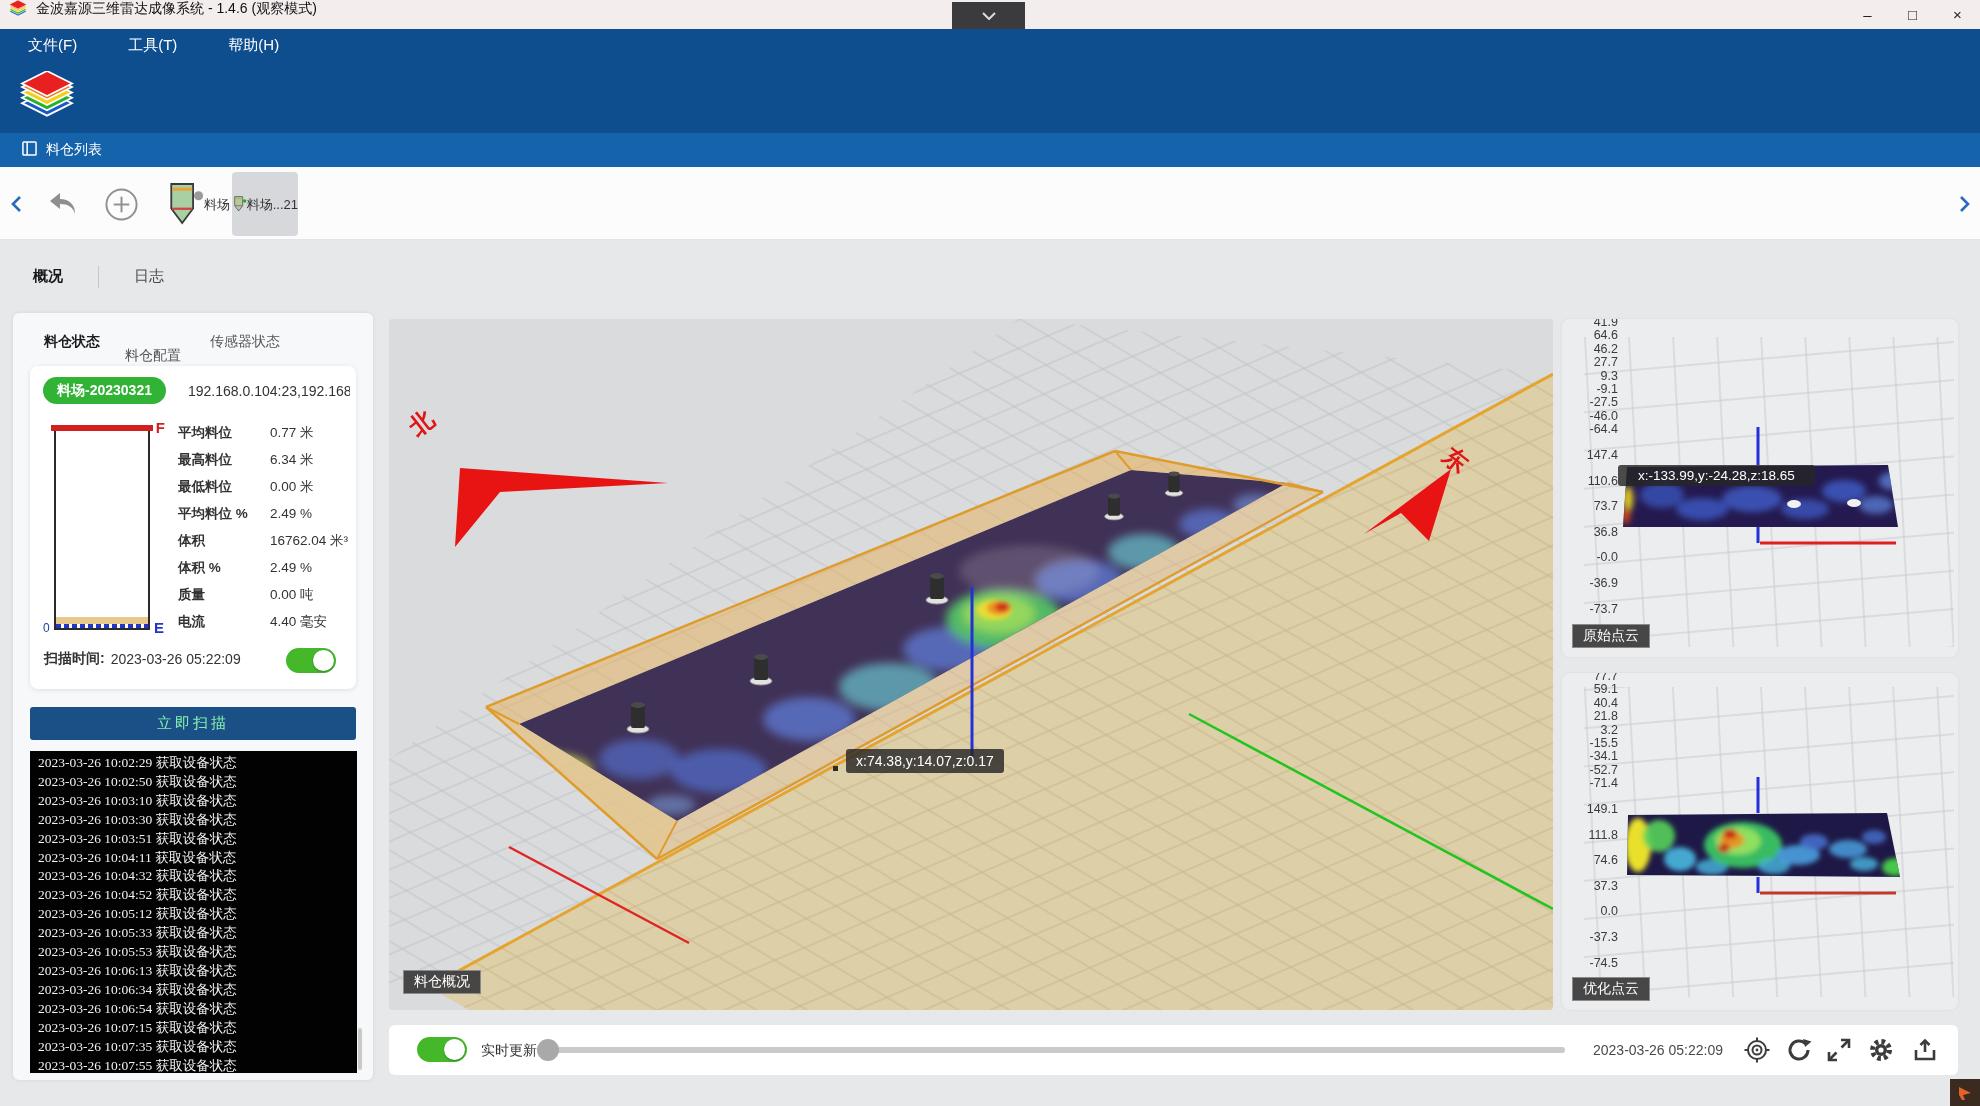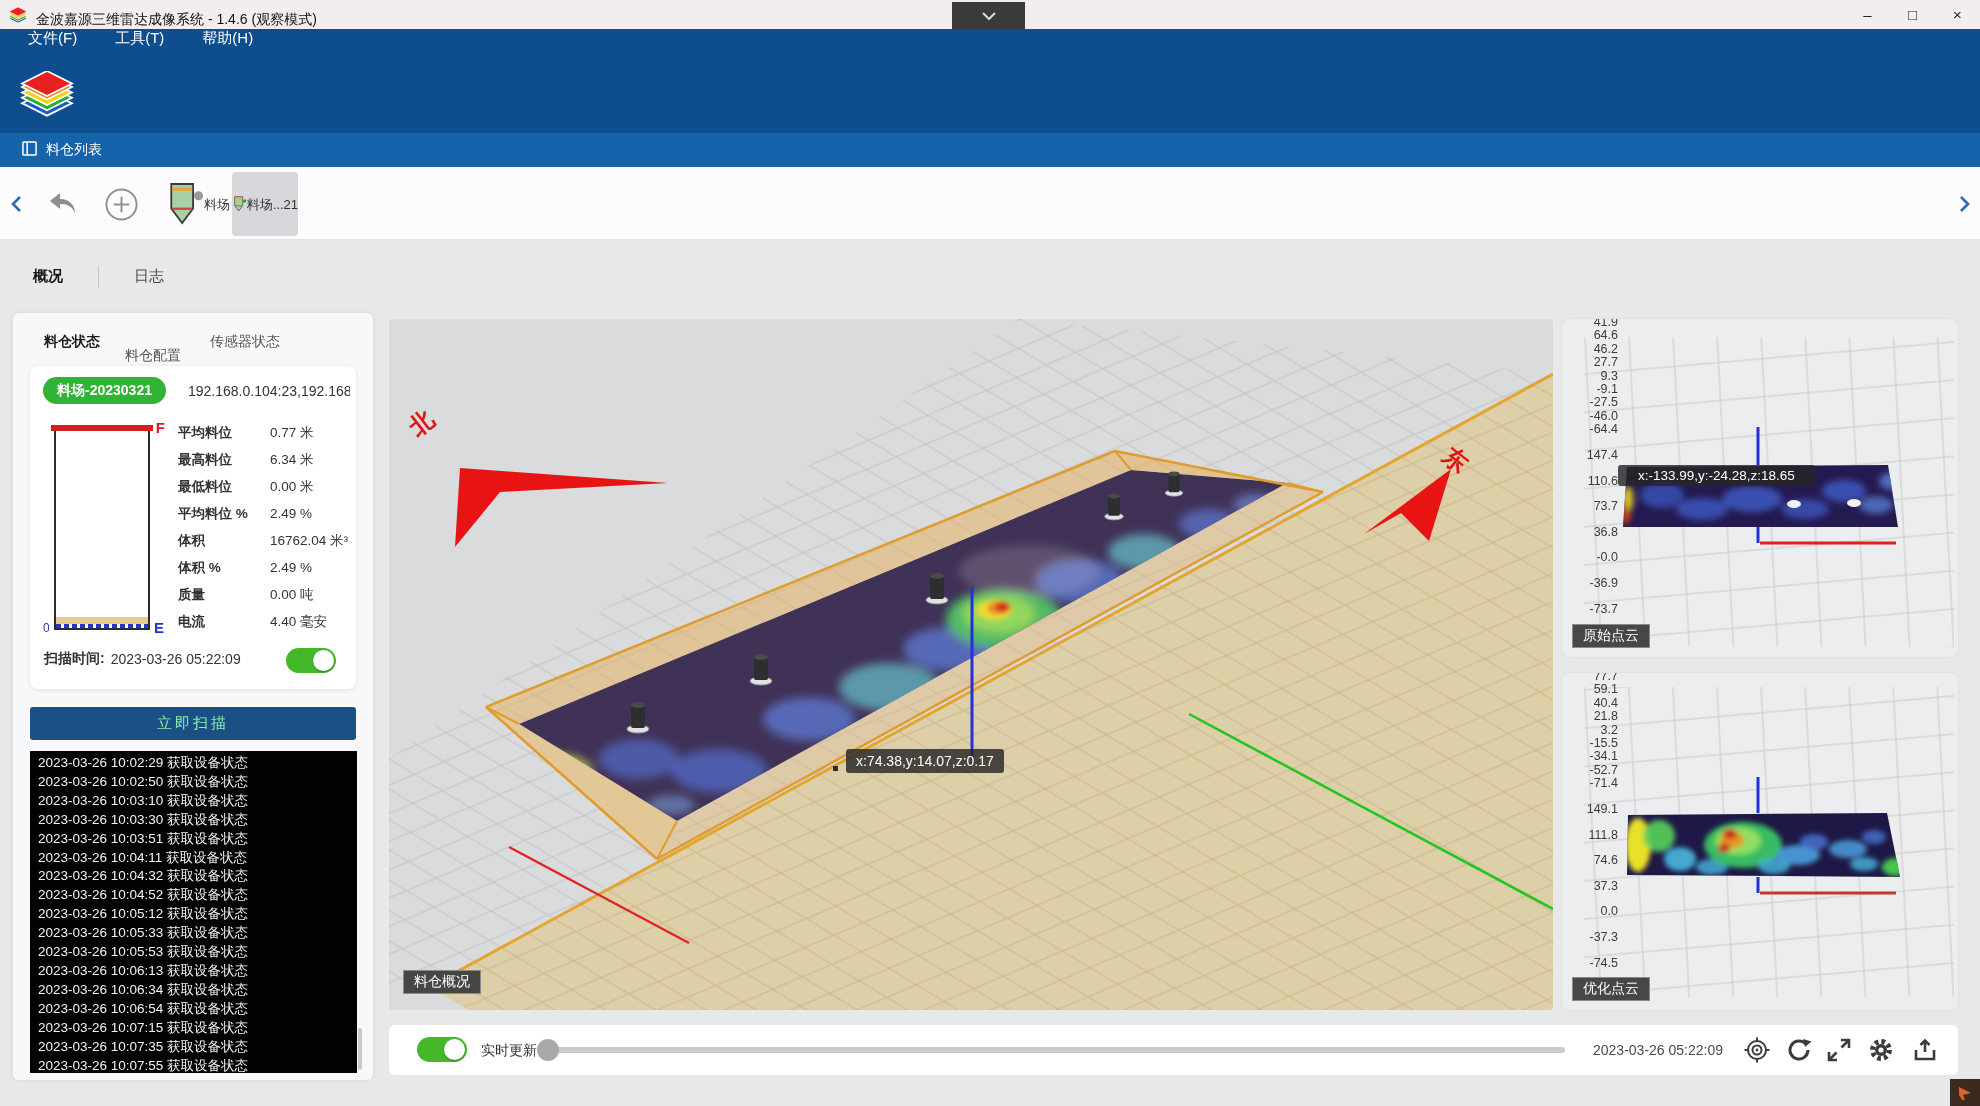--- a/index.html
+++ b/index.html
@@ -4,29 +4,29 @@
 <style>
   * { margin:0; padding:0; box-sizing:border-box; }
   html,body { background:#2b2b2b; }
   #app {
     position:relative; width:1980px; height:1106px; overflow:hidden;
     font-family:"Liberation Sans", sans-serif; background:#e7e8ea;
     -webkit-font-smoothing:antialiased;
   }
 
   
-  .titlebar { position:absolute; left:0; top:0; width:100%; height:29px; background:#f3edee; display:flex; align-items:flex-end; }
+  .titlebar { position:absolute; left:0; top:0; width:100%; height:29px; background:#f3edee; display:flex; align-items:flex-start; }
   .titlebar .app-logo { margin:0 8px 0 8px; }
   .titlebar .title { font-size:14px; color:#111; white-space:nowrap; }
   .center-tab { position:absolute; left:952px; top:2px; width:73px; height:27px; background:#3b3b3d; display:flex; align-items:center; justify-content:center; cursor:pointer; }
   .win-controls { position:absolute; right:0; top:0; height:29px; display:flex; }
   .win-btn { width:45px; height:29px; display:flex; align-items:center; justify-content:center; font-size:15px; color:#222; cursor:pointer; }
 
   
-  .menubar { position:absolute; left:0; top:29px; width:100%; height:33px; background:var(--brand_blue,#0e4d8e); display:flex; align-items:flex-start; gap:38px; padding-left:28px; }
+  .menubar { position:absolute; left:0; top:29px; width:100%; height:33px; background:var(--brand_blue,#0e4d8e); display:flex; align-items:center; gap:51px; padding-left:28px; }
   .menubar span { color:#fff; font-size:15px; cursor:pointer; white-space:nowrap; }
   .header { position:absolute; left:0; top:62px; width:100%; height:71px; background:var(--brand_blue,#0e4d8e); display:flex; align-items:center; }
   .header .big-logo { margin-left:20px; }
   .header h1 { color:#fff; font-family:"Liberation Serif", serif; font-size:31px; font-weight:bold; margin-left:16px; letter-spacing:1px; white-space:nowrap; }
   .subbar { position:absolute; left:0; top:133px; width:100%; height:34px; background:#1563ab; display:flex; align-items:center; }
   .subbar .list-ico { margin-left:22px; }
   .subbar span { color:#fff; font-size:14px; margin-left:9px; white-space:nowrap; }
 
   
   .toolbar { position:absolute; left:0; top:167px; width:100%; height:73px; background:#fcfcfd; border-bottom:1px solid #e3e4e6; }
@@ -62,21 +62,21 @@
   .m-label { width:92px; font-size:13.5px; font-weight:bold; color:#333; white-space:nowrap; }
   .m-value { font-size:13.5px; color:#333; white-space:nowrap; }
   .scanrow { position:absolute; left:14px; top:284px; width:300px; display:flex; align-items:center; }
   .scanrow .sl { font-size:14px; font-weight:bold; color:#333; white-space:nowrap; }
   .scanrow .sv { font-size:14px; color:#333; margin-left:6px; white-space:nowrap; }
   .toggle { position:relative; width:50px; height:25px; border-radius:13px; background:var(--toggle_green,#45b82a); cursor:pointer; flex:none; }
   .toggle .knob { position:absolute; right:2px; top:2px; width:21px; height:21px; border-radius:50%; background:#fff; box-shadow:0 1px 2px rgba(0,0,0,.3); }
   .scanrow .toggle { position:absolute; right:8px; top:-2px; }
   .scan-btn { position:absolute; left:17px; top:394px; width:326px; height:33px; background:var(--button_blue,#1a5086); border-radius:3px; color:#86efac; font-size:15px; letter-spacing:3px; display:flex; align-items:center; justify-content:center; cursor:pointer; white-space:nowrap; }
   .log { position:absolute; left:17px; top:438px; width:327px; height:322px; background:#020202; color:#f2f2f2; font-size:13.5px; line-height:18.9px; padding:3px 0 0 8px; overflow:hidden; cursor:text; }
-  .log div { white-space:nowrap; }
+  .log div { white-space:nowrap;font-family:Liberation Serif, serif; }
   .log-scrollbar { position:absolute; left:345px; top:715px; width:4px; height:42px; background:#c9c9c9; border-radius:2px; cursor:pointer; }
 
   
   .main-view { position:absolute; left:389px; top:319px; width:1164px; height:691px; background:#dadbdc; border-radius:4px; overflow:hidden; cursor:grab; }
   .view-label { position:absolute; background:rgba(62,62,62,.95); border:1px solid #8a8a8a; color:#fff; font-size:14px; padding:2px 10px; white-space:nowrap; }
   .tooltip3d { position:absolute; background:rgba(38,38,38,.82); color:#fff; font-size:14px; padding:4px 10px; border-radius:3px; white-space:nowrap; }
   .pick-dot { position:absolute; width:5px; height:5px; background:#2b2b2b; }
 
   
   .rpanel { position:absolute; left:1562px; width:396px; background:#ecedee; border-radius:8px; overflow:hidden; cursor:grab; box-shadow:0 0 3px rgba(0,0,0,.07); }

